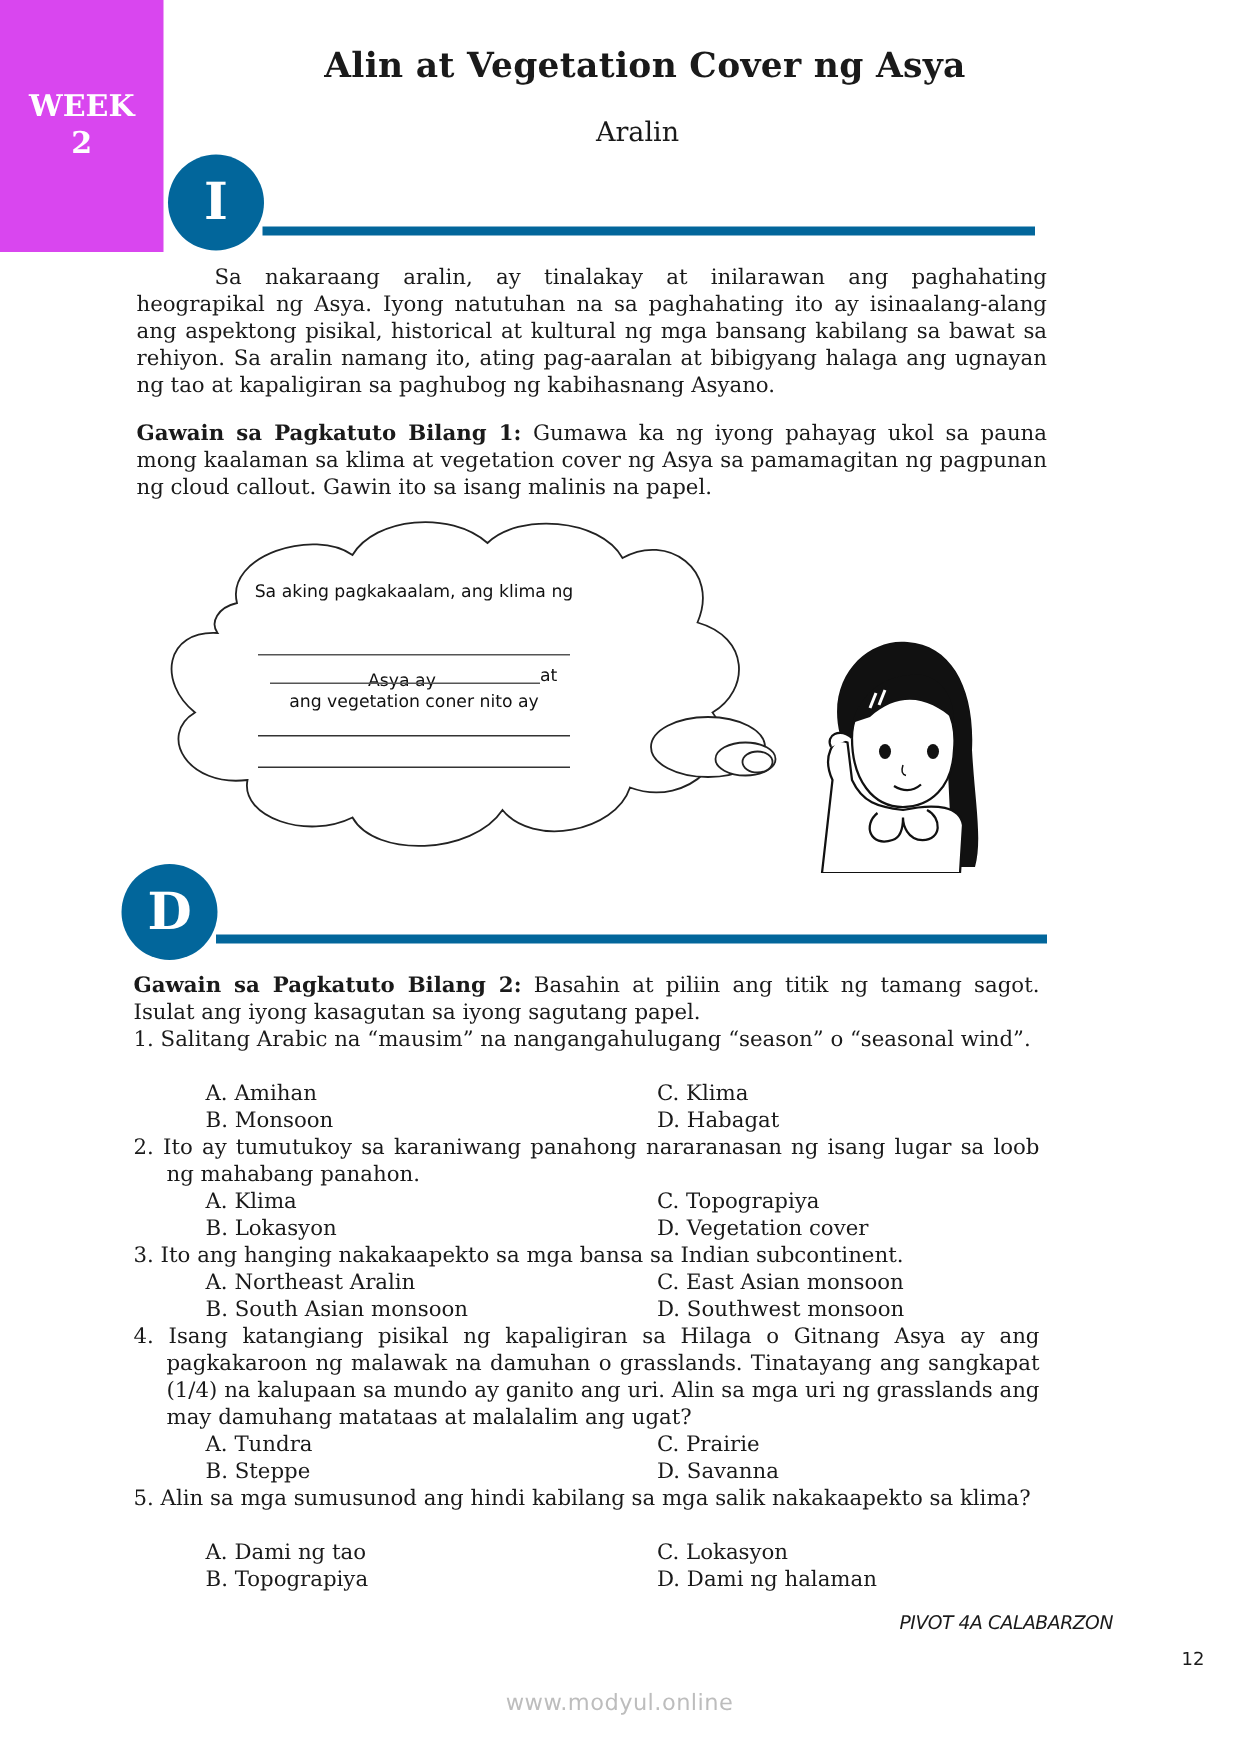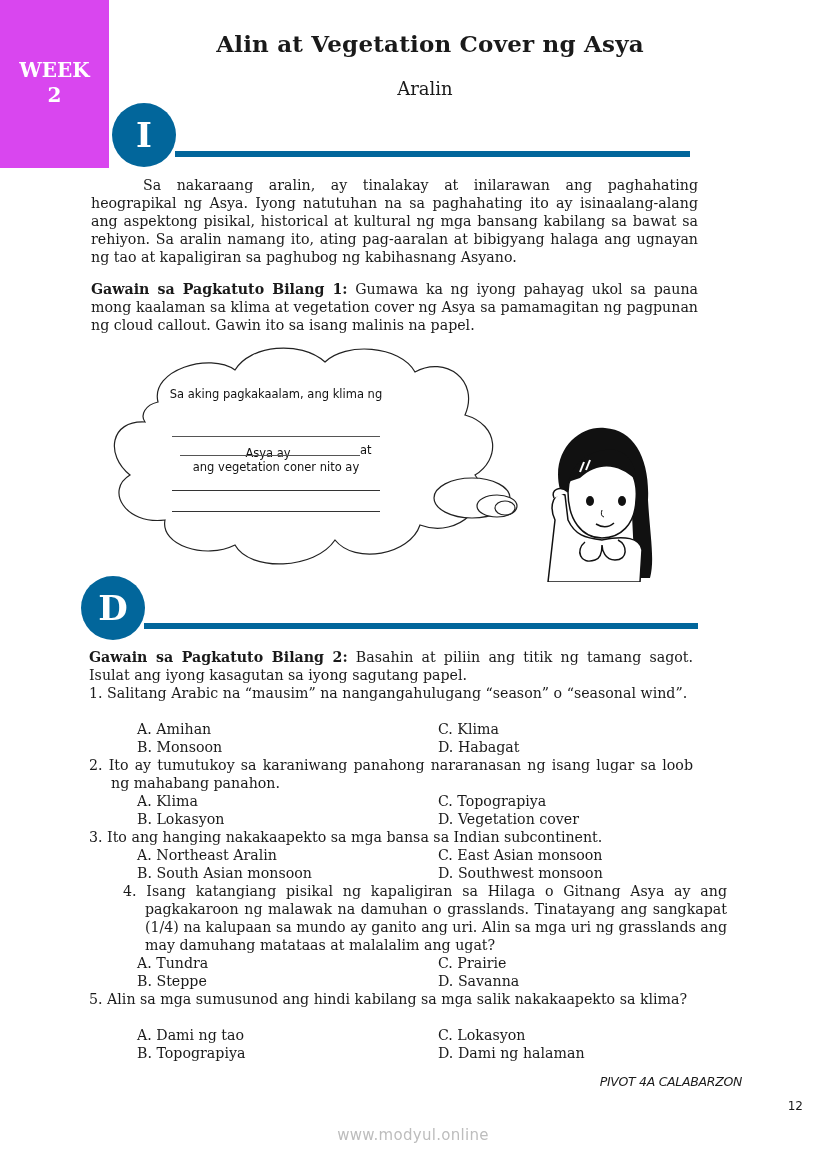--- a/index.html
+++ b/index.html
@@ -128,21 +128,21 @@
 <div class="opt" style="left:438px; top:810px;">D. Vegetation cover</div>
 
 <div class="q" style="top:828px;">
   <div><span>3.</span> <span>Ito ang hanging nakakaapekto sa mga bansa sa Indian subcontinent.</span></div>
 </div>
 <div class="opt" style="left:137px; top:846px;">A. Northeast Aralin</div>
 <div class="opt" style="left:137px; top:864px;">B. South Asian monsoon</div>
 <div class="opt" style="left:438px; top:846px;">C. East Asian monsoon</div>
 <div class="opt" style="left:438px; top:864px;">D. Southwest monsoon</div>
 
-<div class="q" style="top:882px;margin-left:34px;">
+<div class="q" style="top:882px;">
   <div class="hang"><span>4.</span> <span>Isang katangiang pisikal ng kapaligiran sa Hilaga o Gitnang Asya ay ang pagkakaroon ng malawak na damuhan o grasslands. Tinatayang ang sangkapat (1/4) na kalupaan sa mundo ay ganito ang uri. Alin sa mga uri ng grasslands ang may damuhang matataas at malalalim ang ugat?</span></div>
 </div>
 <div class="opt" style="left:137px; top:954px;">A. Tundra</div>
 <div class="opt" style="left:137px; top:972px;">B. Steppe</div>
 <div class="opt" style="left:438px; top:954px;">C. Prairie</div>
 <div class="opt" style="left:438px; top:972px;">D. Savanna</div>
 
 <div class="q" style="top:990px;">
   <div class="hang" style="padding-left:16px; text-indent:-16px;"><span>5.</span> <span>Alin sa mga sumusunod ang hindi kabilang sa mga salik nakakaapekto sa klima?</span></div>
 </div>

